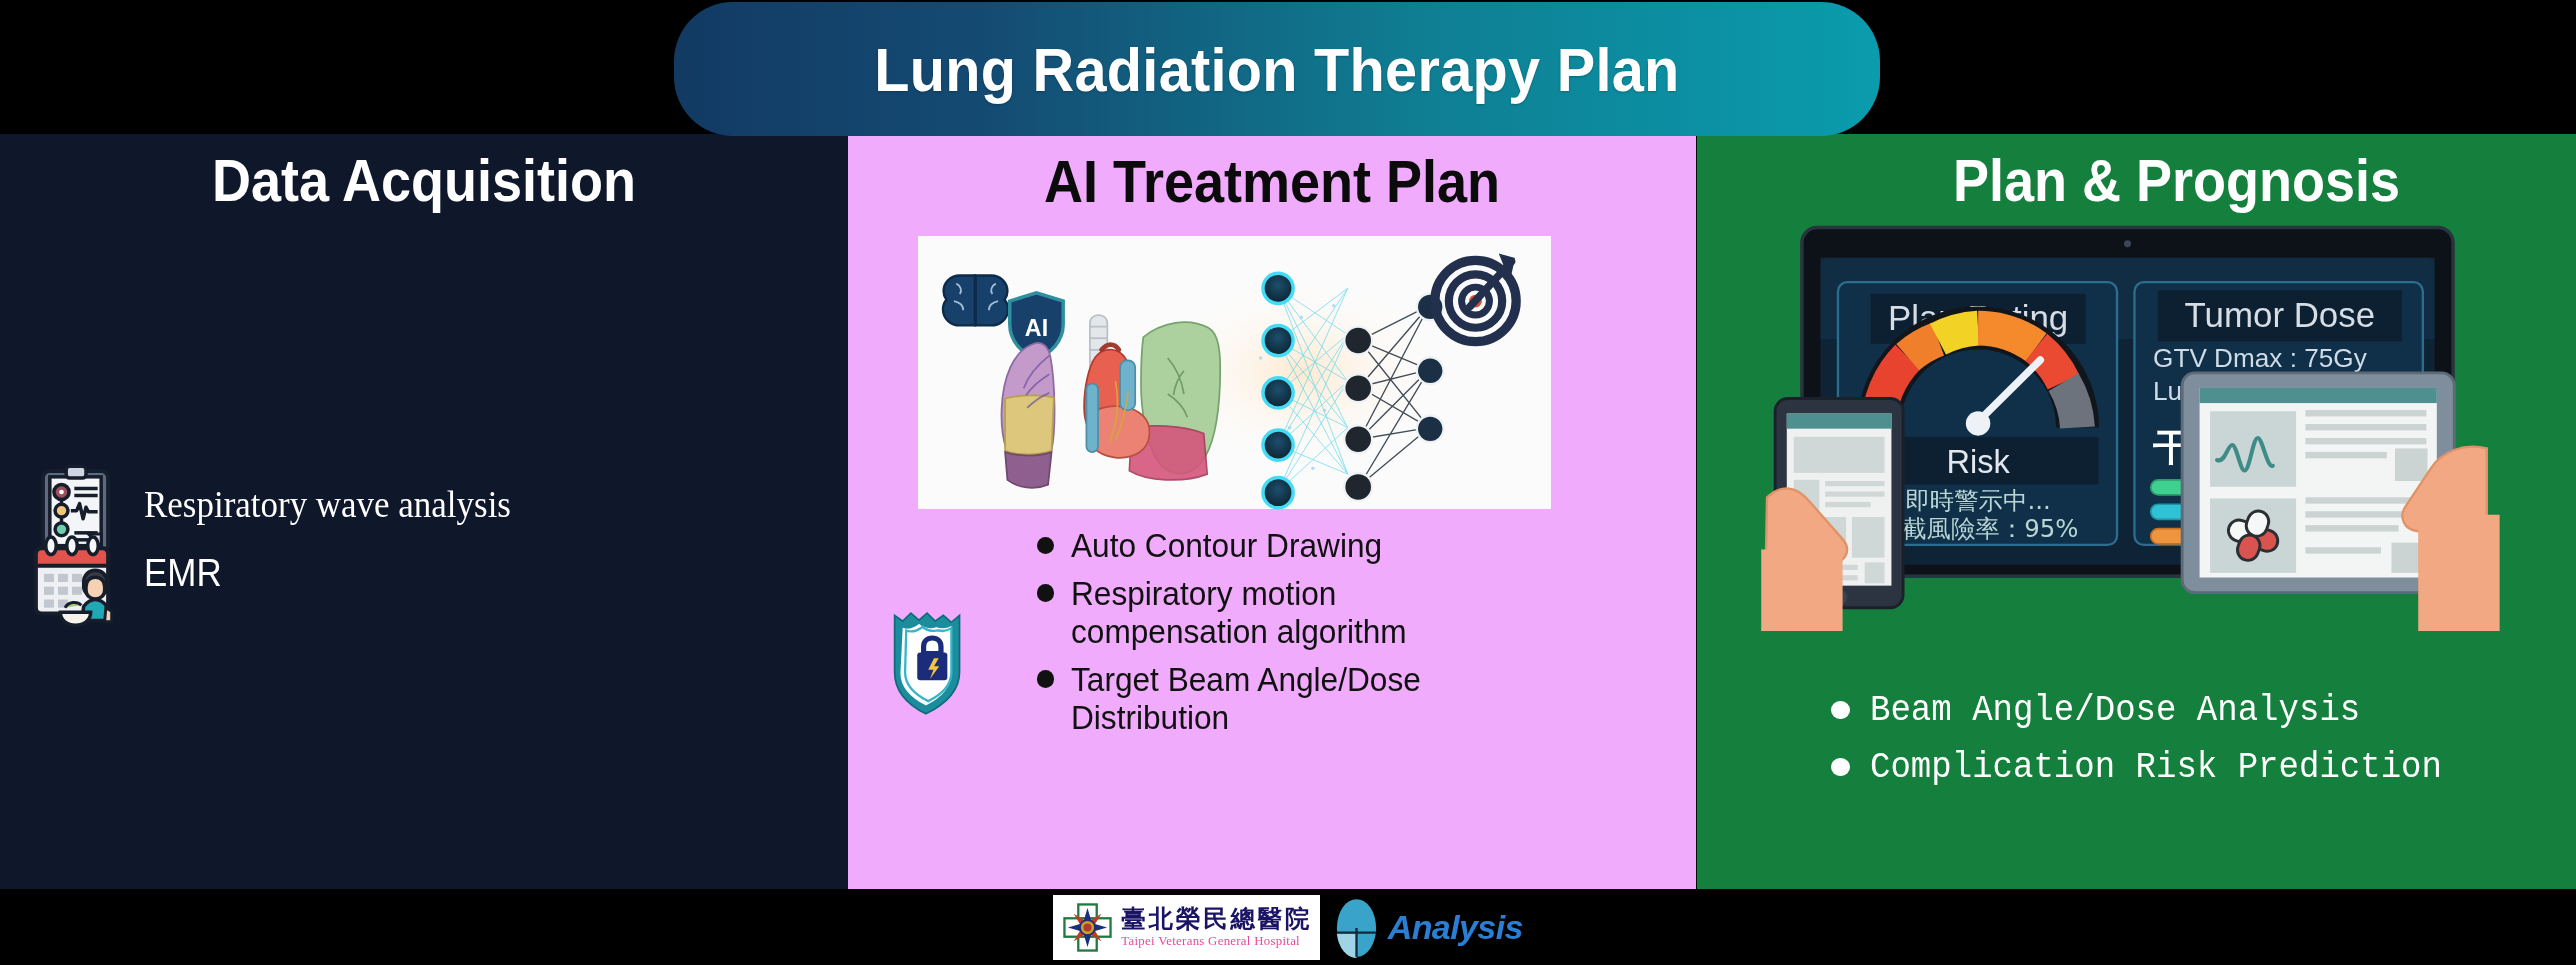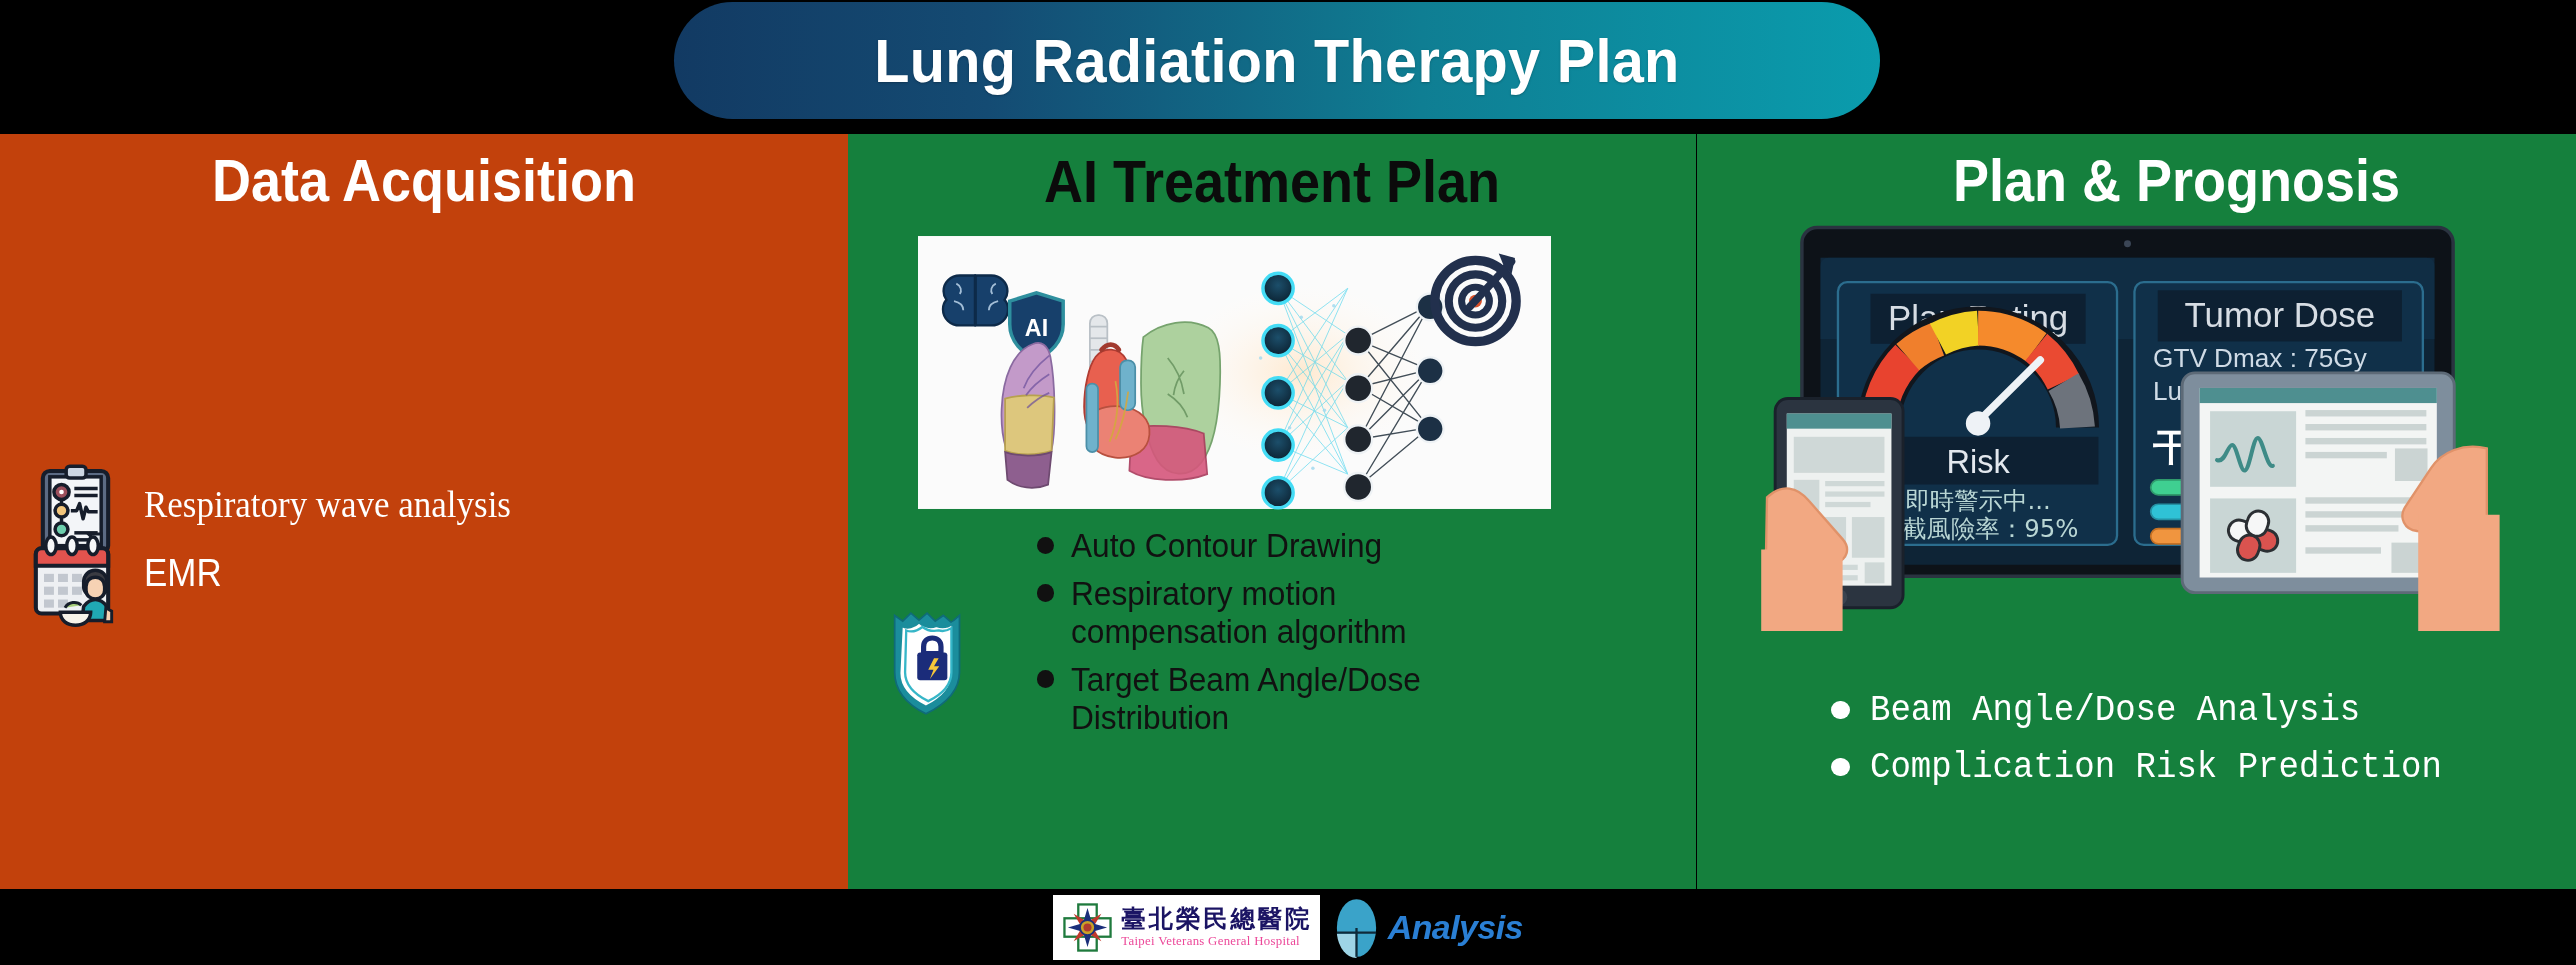--- a/index.html
+++ b/index.html
@@ -1,27 +1,27 @@
 <!DOCTYPE html>
 <html style="font-size:9.3px"><head>
 <meta charset="utf-8">
 <style>
   html,body{margin:0;padding:0;background:#000;}
   body{width:2576px;height:966px;overflow:hidden;font-family:"Liberation Sans",sans-serif;}
   .stage{position:relative;width:2576px;height:966px;background:#000;}
 
   
   .panel{position:absolute;top:134px;height:755px;}
-  #panel-left{left:0;width:848px;background:#c2410c;}
-  #panel-center{left:848px;width:848px;background:#15803d;}
+  #panel-left{left:0;width:848px;background:#0f172a;}
+  #panel-center{left:848px;width:848px;background:#f0abfc;}
   #panel-right{left:1697px;width:854px;background:#15803d;padding-left:35px;}
 
   
   #title-banner{
-    position:absolute;left:674px;top:2.3px;width:1206px;height:117px;
+    position:absolute;left:674px;top:2.3px;width:1206px;height:134px;
     border-radius:59px;
     background:linear-gradient(90deg,#123a63 0%,#144b73 26%,#0f7e93 62%,#0a9cad 100%);
     display:flex;align-items:center;justify-content:center;z-index:20;
   }
   #title-banner .t{
     color:#fff;font-size:62px;font-weight:bold;letter-spacing:0.3px;
     font-family:"Liberation Sans",sans-serif;transform:scaleX(.93);
     text-shadow:0 1.2px 2.3px rgba(0,0,0,.25);
   }
 

